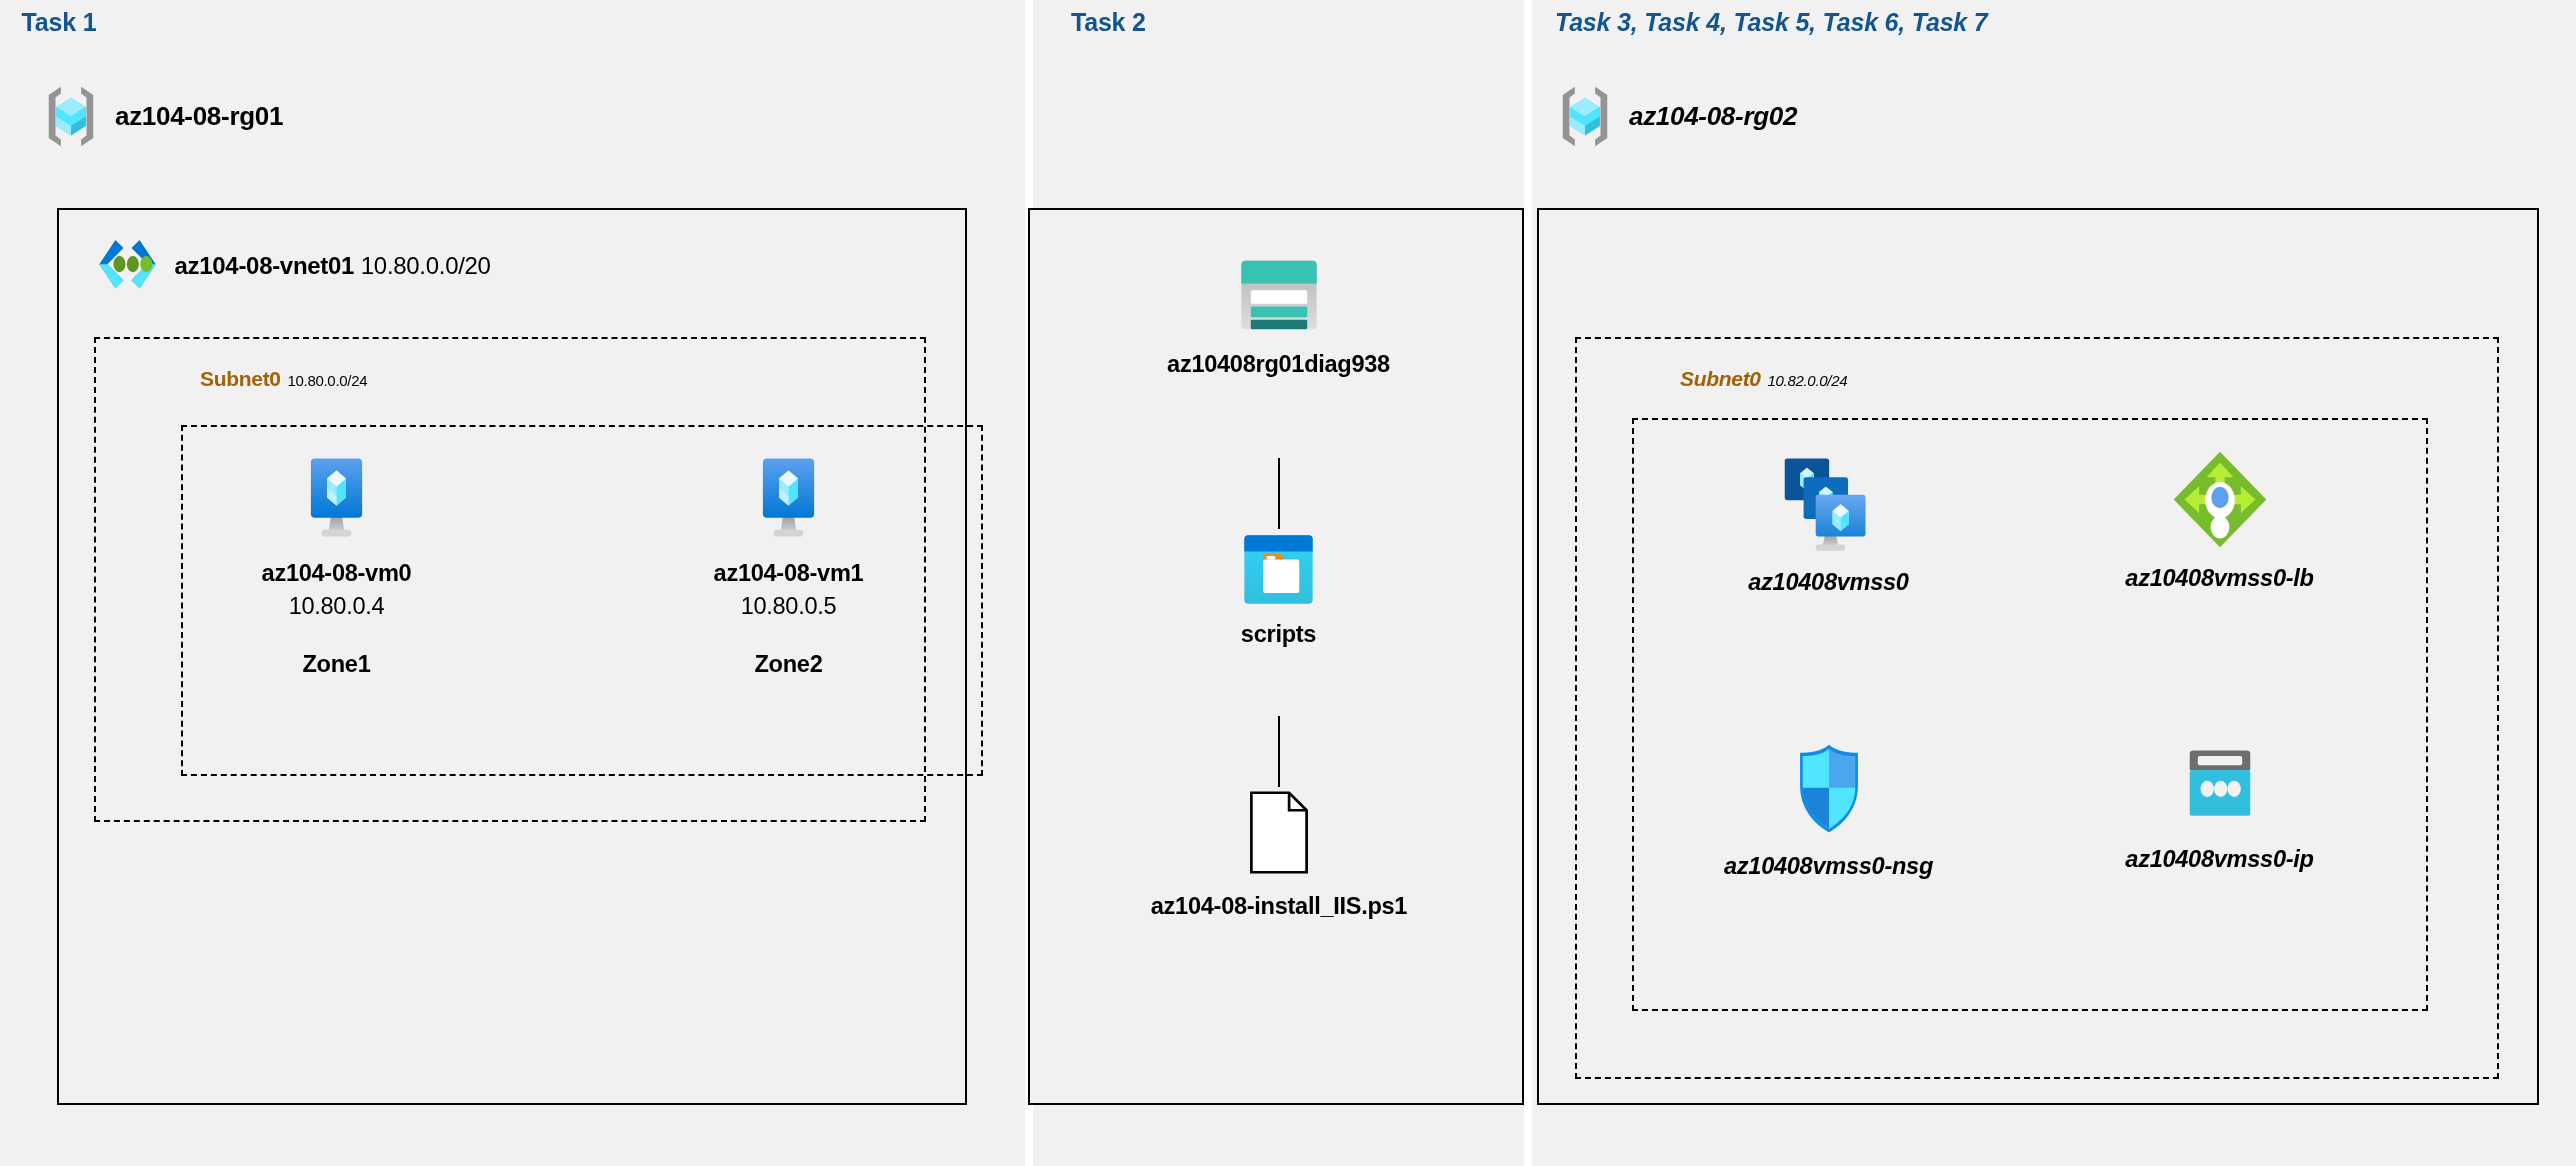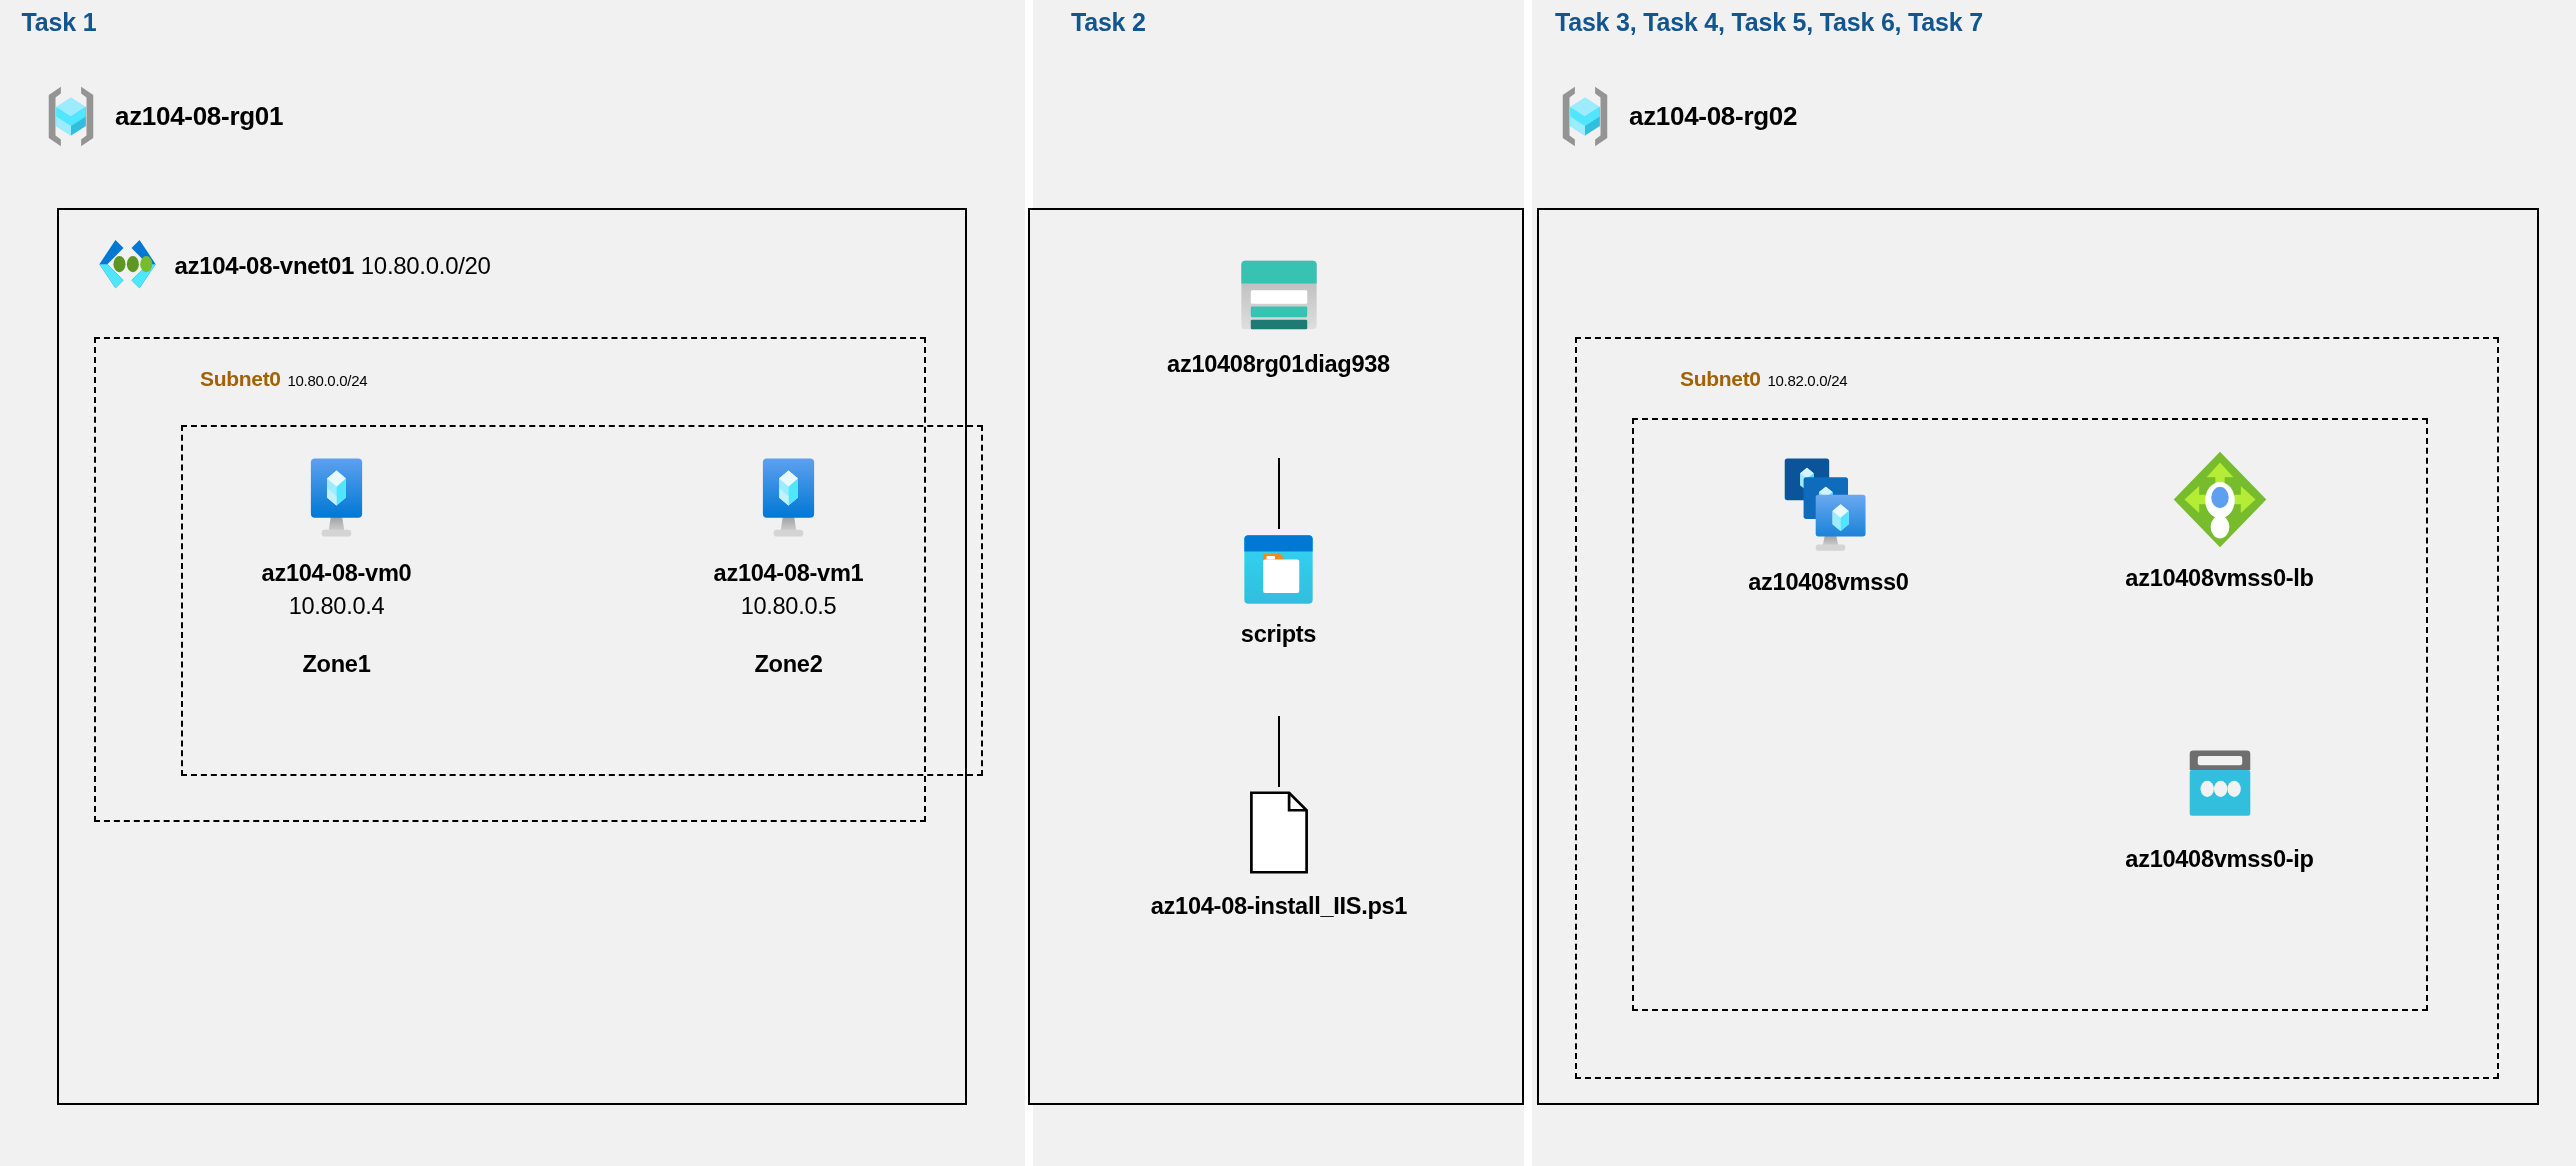--- a/index.html
+++ b/index.html
@@ -14,21 +14,21 @@
     position: relative;
     overflow: hidden;
   }
 
   .panel {
     position: absolute;
     background: #f1f1f1;
   }
   #panel-task1 { left: 0px;    top: 0px; width: 1025px; height: 1166px; }
   #panel-task2 { left: 1033px; top: 0px; width: 491px;  height: 1166px; }
-  #panel-task3 { left: 1532px; top: 0px; width: 1044px; height: 1166px; }
+  #panel-task3 { left: 1532px; top: 0px; width: 1044px; height: 1166px; font-style: italic; }
 
   .task-label {
     position: absolute;
     color: #12558f;
     font-weight: bold;
     font-size: 25px;
     letter-spacing: -0.2px;
     white-space: nowrap;
   }
 
@@ -388,20 +388,32 @@
         </g>
         <ellipse cx="73" cy="76" rx="22" ry="27" fill="#ffffff"></ellipse>
         <ellipse cx="73" cy="72" rx="13" ry="16" fill="#5ea0ef"></ellipse>
         <ellipse cx="73" cy="116" rx="14" ry="17" fill="#ffffff"></ellipse>
         <rect x="66" y="92" width="14" height="26" fill="#ffffff"></rect>
       </svg>
     </span>
     <div class="node-label" style="margin-top:15px;">az10408vmss0-lb</div>
   </div>
 
+  <div class="node" style="left:148px; top:742px; width:297px;">
+    <span>
+      <svg width="74" height="93" viewBox="0 0 110 138">
+        <path d="M55 4 C44 14 26 16 12 16 L12 64 C12 100 34 122 55 134 C76 122 98 100 98 64 L98 16 C84 16 66 14 55 4 Z" fill="#0f8cea"></path>
+        <path d="M55 10 C45 19 28 21 16 21 L16 64 C16 97 36 117 55 129 L55 10 Z" fill="#50e6ff"></path>
+        <path d="M55 10 C65 19 82 21 94 21 L94 64 C94 97 74 117 55 129 L55 10 Z" fill="#4aa7ef"></path>
+        <path d="M16 68 L55 68 L55 129 C36 117 16 97 16 68 Z" fill="#1b83d8"></path>
+        <path d="M94 68 L55 68 L55 129 C74 117 94 97 94 68 Z" fill="#50e6ff"></path>
+      </svg>
+    </span>
+    <div class="node-label" style="margin-top:17.5px;">az10408vmss0-nsg</div>
+  </div>
 
   <div class="node" style="left:539px; top:747px; width:297px;">
     <span>
       <svg width="74" height="81" viewBox="0 0 110 120">
         <path d="M10 10 a5 5 0 0 1 5 -5 h80 a5 5 0 0 1 5 5 v24 h-90 z" fill="#6e6e6e"></path>
         <rect x="22" y="13" width="66" height="14" rx="3" fill="#f2f2f2"></rect>
         <rect x="10" y="34" width="90" height="68" rx="3" fill="#32bedd"></rect>
         <ellipse cx="36" cy="62" rx="10" ry="12" fill="#f2f2f2"></ellipse>
         <ellipse cx="56" cy="62" rx="10" ry="12" fill="#f2f2f2"></ellipse>
         <ellipse cx="76" cy="62" rx="10" ry="12" fill="#f2f2f2"></ellipse>

